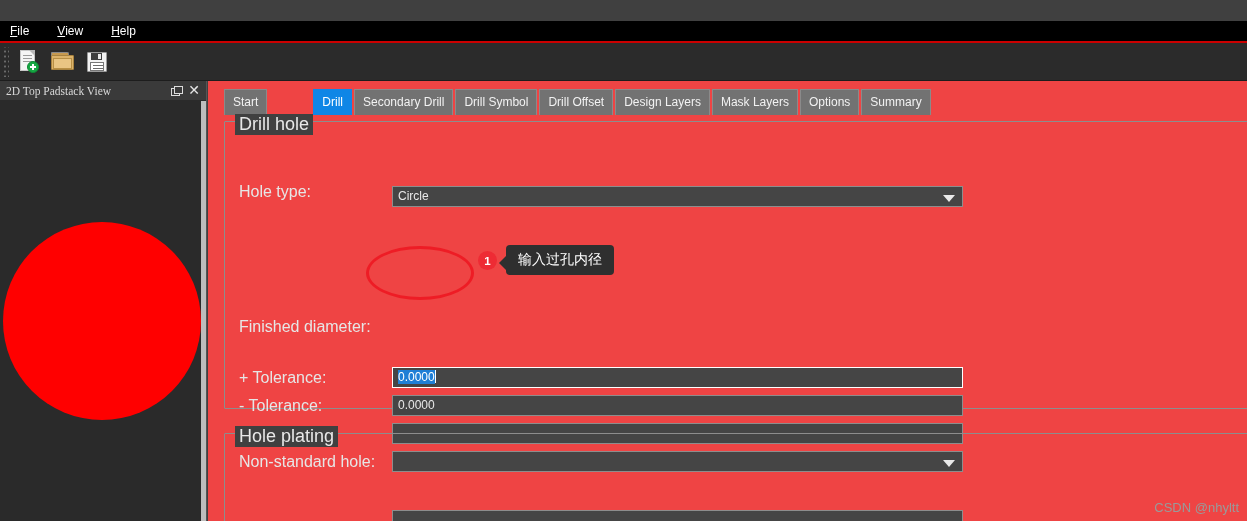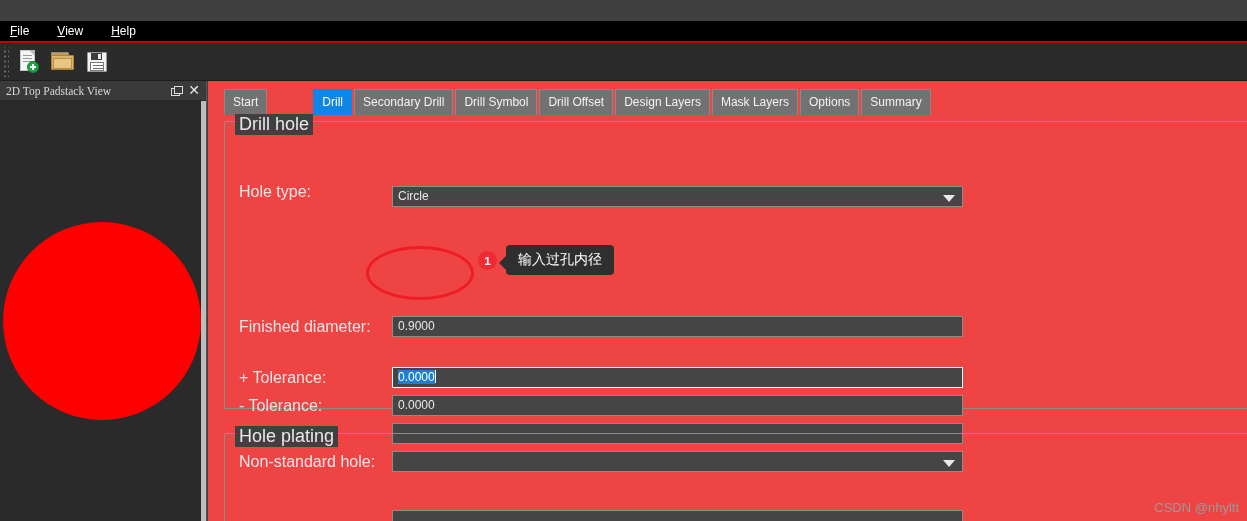--- a/index.html
+++ b/index.html
@@ -377,23 +377,20 @@
     <div class="group" id="grp-drillhole">
       <div class="group-title">Drill hole</div>
 
       <div class="field-label" style="left:14px; top:60px;">Hole type:</div>
       <div class="combo" style="left:167px; top:64px; width:571px;">
         <span>Circle</span>
         <span class="arrow"></span>
       </div>
 
       <div class="field-label" style="left:14px; top:195px;text-align:right;">Finished diameter:</div>
-      <div class="input" style="left:167px; top:194px; width:571px;">
-        <span>0.9000</span>
-      </div>
 
       <div class="field-label" style="left:14px; top:246px;">+ Tolerance:</div>
       <div class="input focused" style="left:167px; top:245px; width:571px;">
         <span class="sel">0.0000</span><span class="caret"></span>
       </div>
 
       <div class="field-label" style="left:14px; top:274px;">- Tolerance:</div>
       <div class="input" style="left:167px; top:273px; width:571px;">
         <span>0.0000</span>
       </div>

